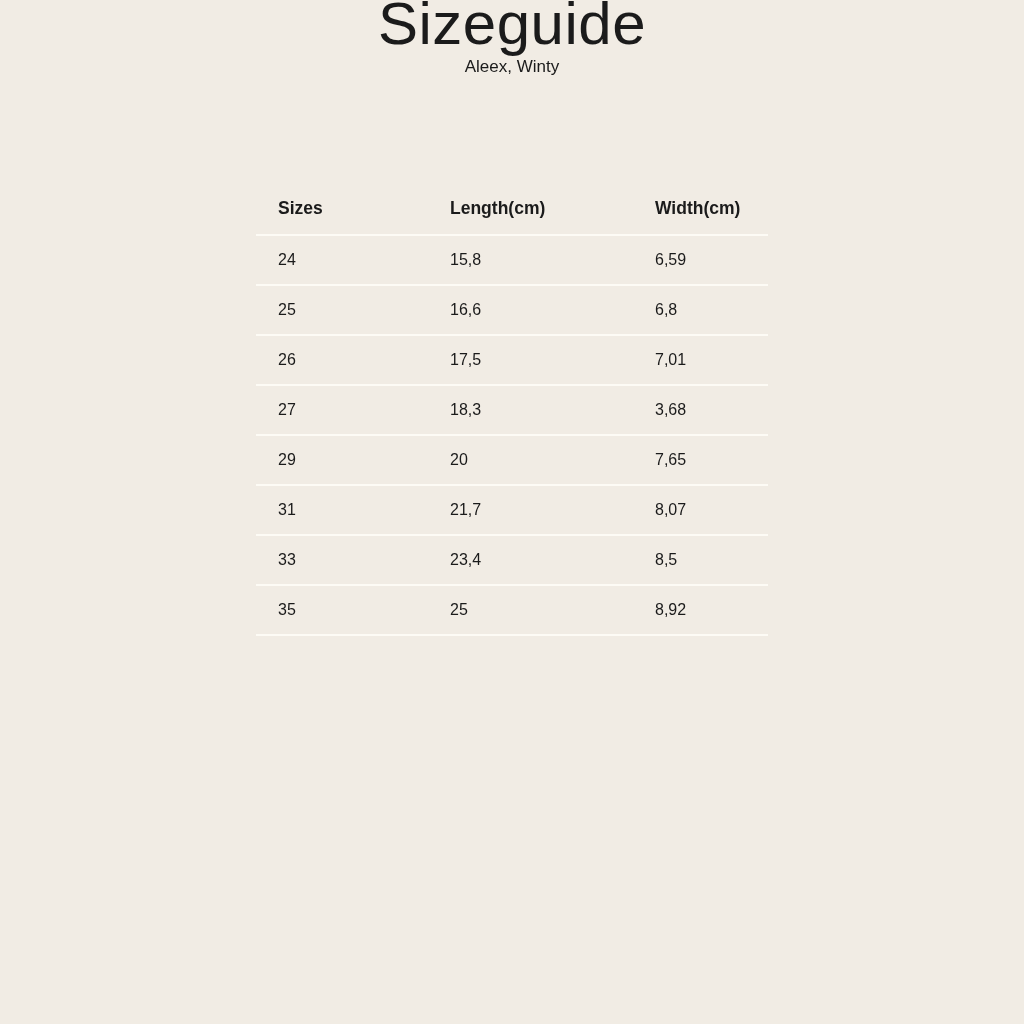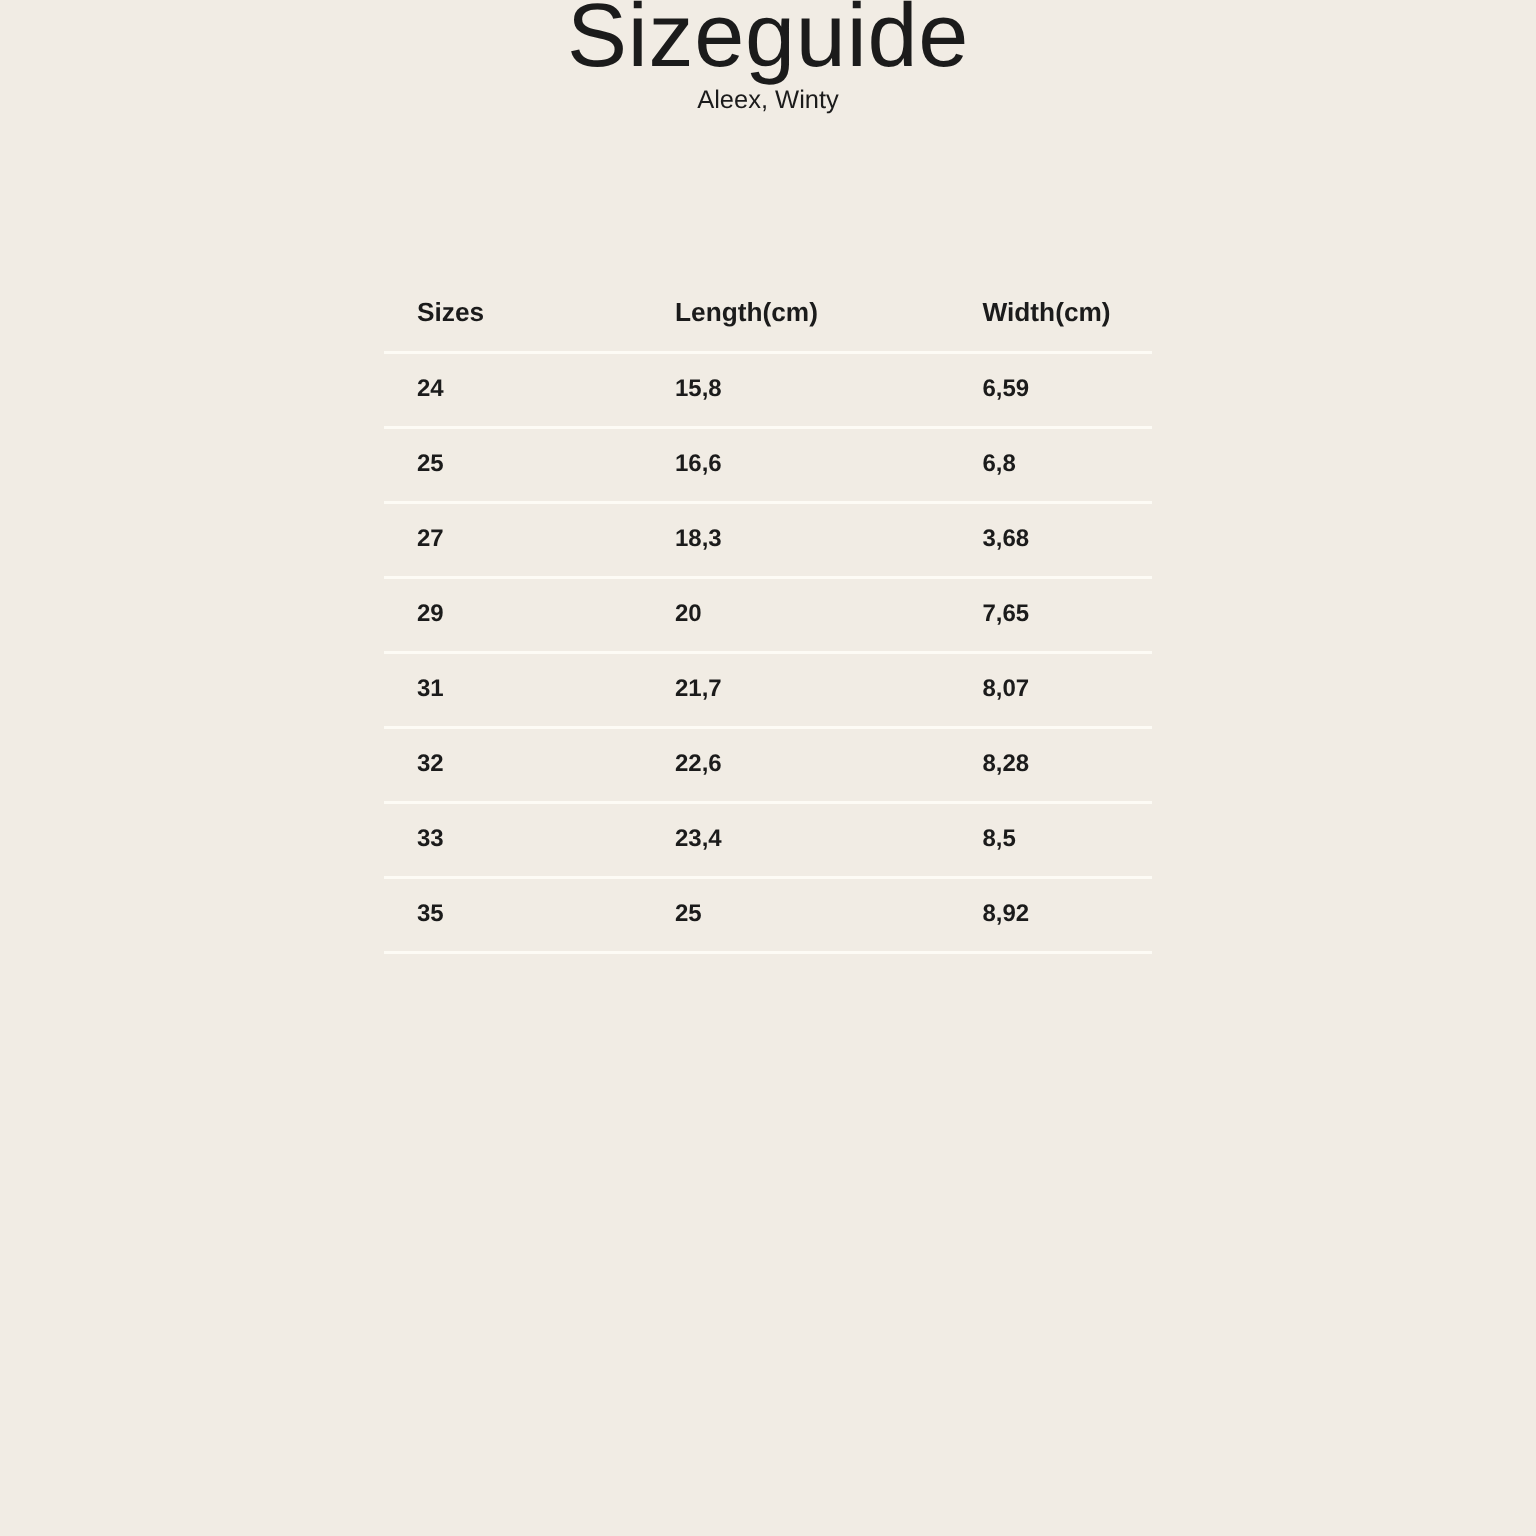--- a/index.html
+++ b/index.html
@@ -1,20 +1,20 @@
 <!DOCTYPE html>
 <html style="--bg: #f1ece4; --text: #1b1b1b; --divider: #fdfbf5;"><head>
 <meta charset="utf-8">
 <style>
   :root {
     --bg: #f1ece4;
     --text: #1b1b1b;
     --divider: #fdfbf5;
   }
-  * { margin: 0; padding: 0; box-sizing: border-box; font-weight: bold; }
+  * { margin: 0; padding: 0; box-sizing: border-box; }
   html, body {
     width: 1024px;
     height: 1024px;
     background: var(--bg);
     overflow: hidden;
     font-family: "Liberation Sans", sans-serif;
     color: var(--text);
   }
   .page-title {
     margin-top: -9px;
@@ -69,40 +69,40 @@
     <span class="cell">24</span>
     <span class="cell">15,8</span>
     <span class="cell">6,59</span>
   </div>
   <div class="t-row">
     <span class="cell">25</span>
     <span class="cell">16,6</span>
     <span class="cell">6,8</span>
   </div>
   <div class="t-row">
+    <span class="cell">26</span>
+    <span class="cell">17,5</span>
+    <span class="cell">7,01</span>
+  </div>
+  <div class="t-row">
     <span class="cell">27</span>
     <span class="cell">18,3</span>
     <span class="cell">3,68</span>
   </div>
   <div class="t-row">
     <span class="cell">29</span>
     <span class="cell">20</span>
     <span class="cell">7,65</span>
   </div>
   <div class="t-row">
     <span class="cell">31</span>
     <span class="cell">21,7</span>
     <span class="cell">8,07</span>
   </div>
   <div class="t-row">
-    <span class="cell">32</span>
-    <span class="cell">22,6</span>
-    <span class="cell">8,28</span>
-  </div>
-  <div class="t-row">
     <span class="cell">33</span>
     <span class="cell">23,4</span>
     <span class="cell">8,5</span>
   </div>
   <div class="t-row">
     <span class="cell">35</span>
     <span class="cell">25</span>
     <span class="cell">8,92</span>
   </div>
 </div>

